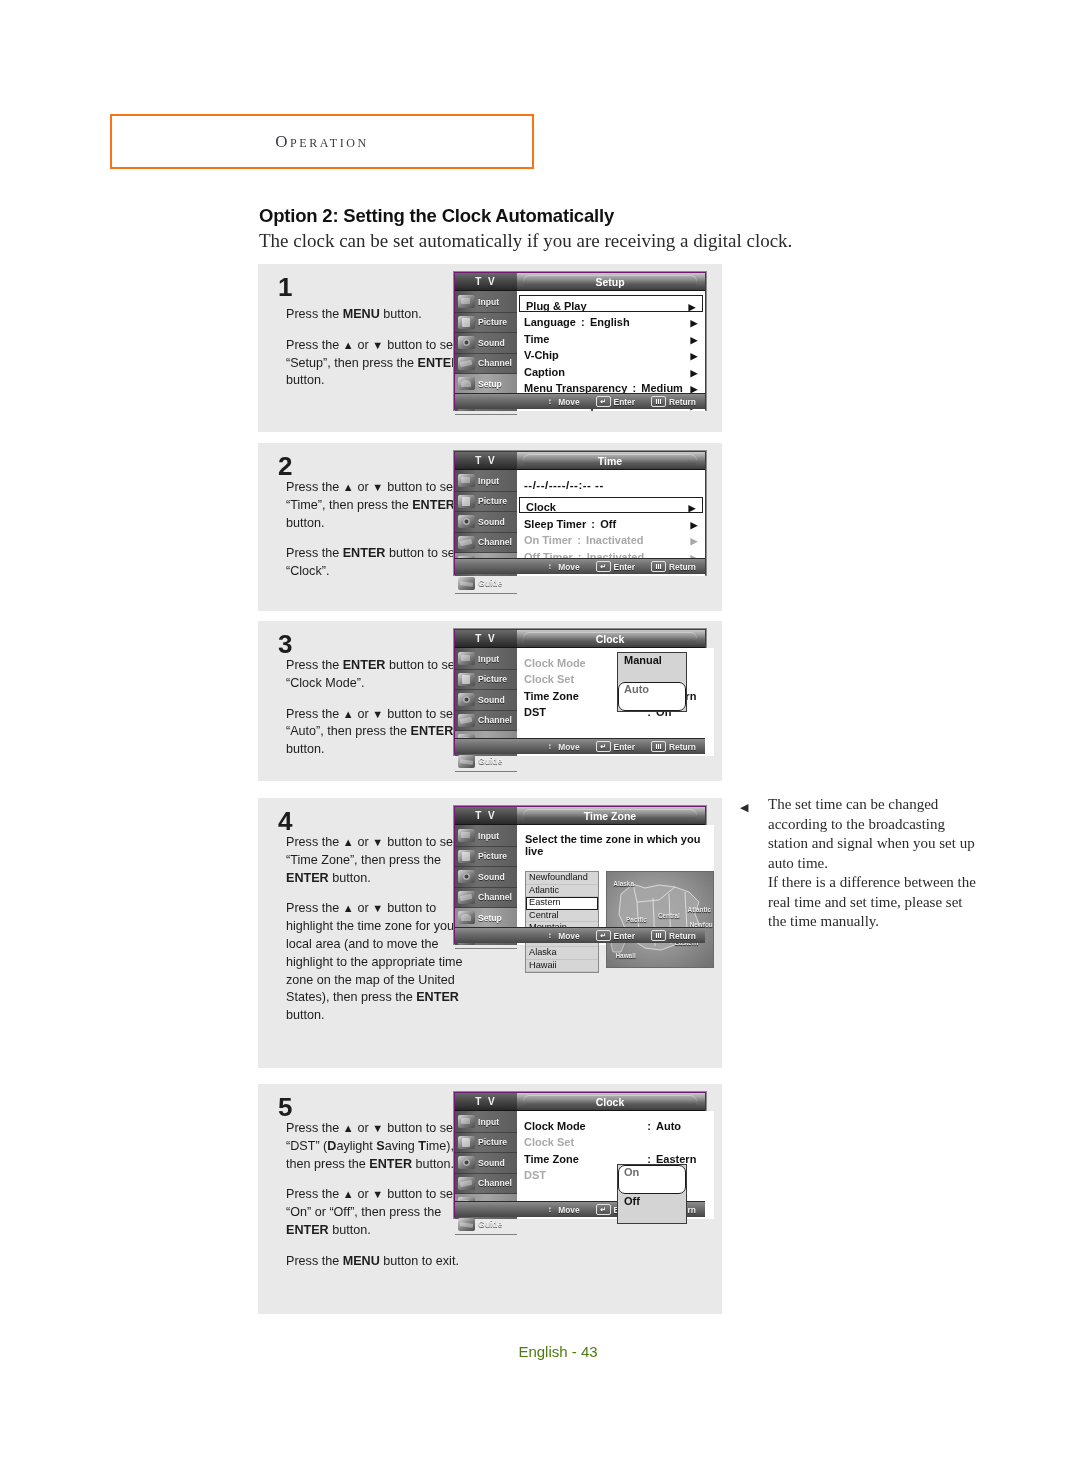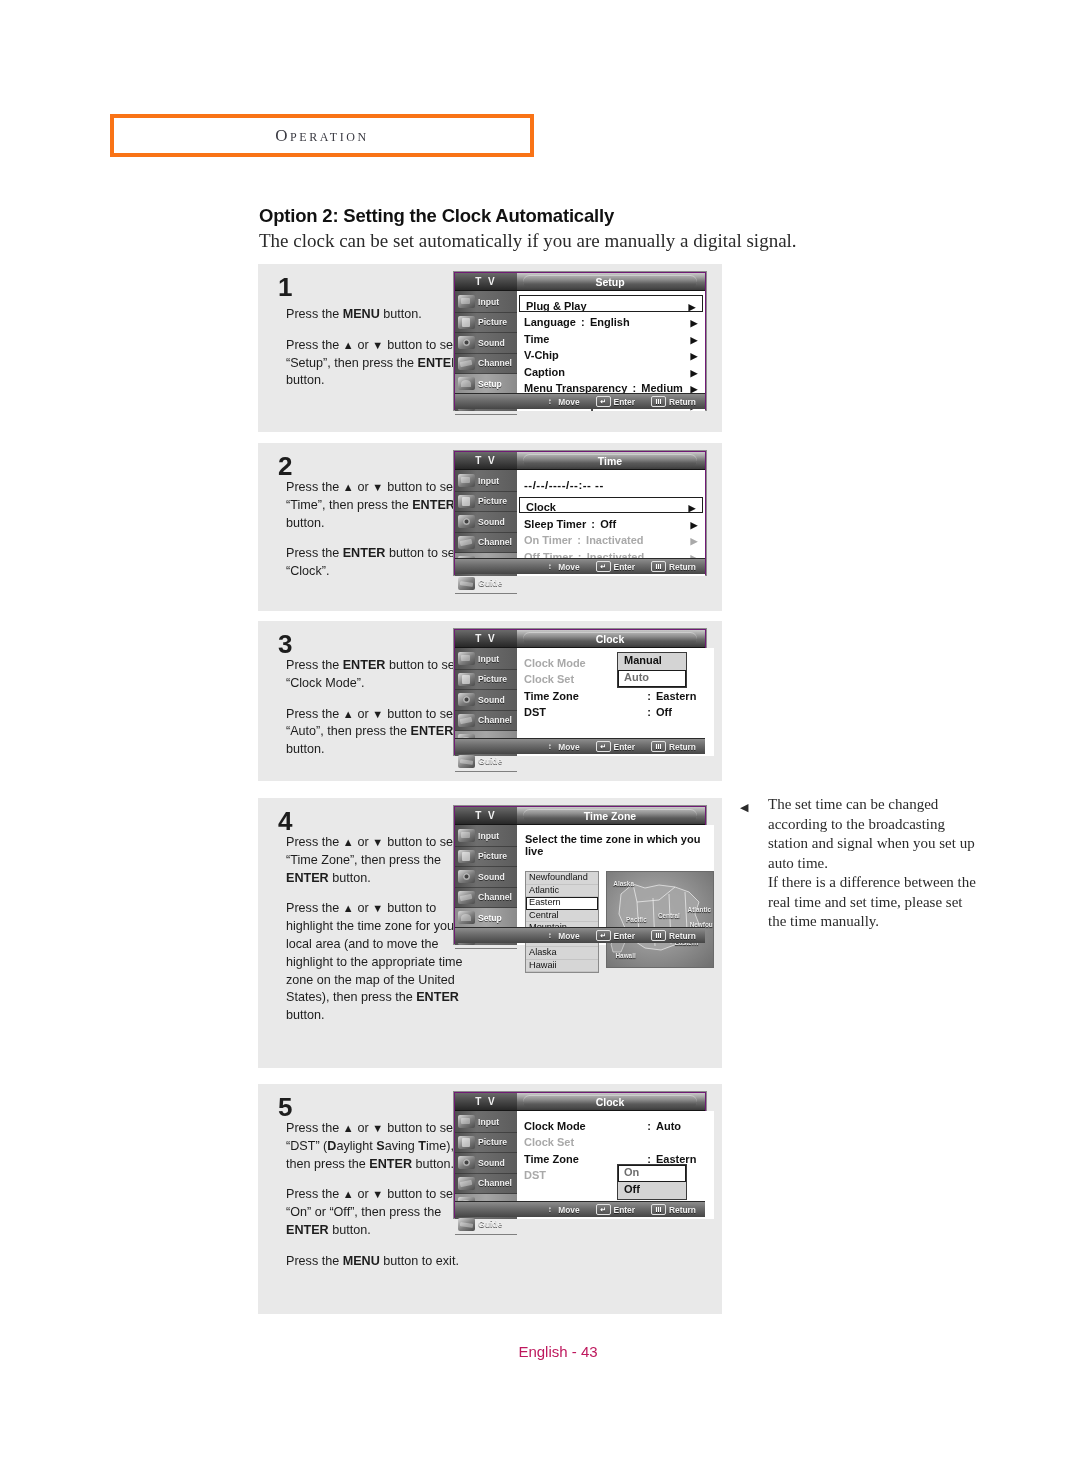--- a/index.html
+++ b/index.html
@@ -4,22 +4,22 @@
 <style>
   html,body{margin:0;padding:0;}
   body{
     width:1080px;height:1474px;background:#ffffff;
     font-family:"Liberation Sans",sans-serif;
     -webkit-font-smoothing:antialiased;
     position:relative;overflow:hidden;
   }
   
   .chapter-box{
-    position:absolute;left:110px;top:114px;width:424px;height:43px;
-    border:4px solid #f97316;background:#fff;box-sizing:border-box;
+    position:absolute;left:110px;top:114px;width:424px;height:55px;
+    border:2px solid #f97316;background:#fff;box-sizing:border-box;
   }
   .chapter-box .label{
     position:absolute;left:0;right:0;top:50%;transform:translateY(-50%);
     text-align:center;font-family:"Liberation Serif",serif;
     font-size:17px;letter-spacing:2.6px;color:#3a3a42;
     font-variant:small-caps;
   }
   
   .opt-title{
     position:absolute;left:259px;top:205px;width:700px;
@@ -127,21 +127,21 @@
   .fglyph{
     display:inline-block;min-width:11px;height:9px;line-height:9px;text-align:center;
     font-size:8px;color:#fff;
   }
   .fglyph.box{border:1px solid #e2e2e2;border-radius:2px;padding:0 1px;font-size:7px;}
   
   .dd{
     position:absolute;z-index:5;background:#d4d4d4;border:1px solid #3a3a3a;
     width:68px;font-size:11px;font-weight:bold;color:#111;
   }
-  .dd div{height:17px;line-height:15px;padding-left:6px;}
+  .dd div{height:29px;line-height:15px;padding-left:6px;border-radius:7px;}
   .dd .sel{background:#fff;outline:1.4px solid #1b1b1b;outline-offset:-1px;color:#6e6e6e;}
   
   .tz-head{
     font-size:11px;font-weight:bold;color:#111;padding:4px 0 14px 8px;
   }
   .tz-wrap{display:flex;gap:7px;padding-left:8px;}
   .tz-list{
     width:72px;background:#d6d6d6;border:1px solid #8a8a8a;
   }
   .tz-list div{
@@ -161,32 +161,32 @@
   
   .note{
     position:absolute;left:740px;top:795px;width:236px;
     font-family:"Liberation Serif",serif;font-size:15px;line-height:19.5px;color:#2b2b2b;
   }
   .note .tri{position:absolute;left:0px;top:3px;font-size:11px;color:#2b2b2b;}
   .note .ntxt{display:block;margin-left:28px;}
   
   .footer{
     position:absolute;left:0;right:0;top:1343px;text-align:center;
-    font-size:15px;color:#be185d;padding-left:36px;
+    font-size:15px;color:#4d7c0f;padding-left:36px;
   }
 </style>
 </head>
 <body>
 
 <div class="chapter-box">
   <div class="label">Operation</div>
 </div>
 
 <div class="opt-title">Option 2: Setting the Clock Automatically</div>
-<div class="opt-sub">The clock can be set automatically if you are manually a digital signal.</div>
+<div class="opt-sub">The clock can be set automatically if you are receiving a digital clock.</div>
 
 <div id="steps-root">
   <div class="panel" style="top:264px;height:168px">
     <div class="step-num">1</div>
     <div class="step-text" style="top:42px">
       <p>Press the <b>MENU</b> button.</p>
         <p>Press the <span class="arw">▲</span> or <span class="arw">▼</span> button to select “Setup”, then press the <b>ENTER</b> button.</p>
     </div>
     <div class="osd" style="left:196px;top:8px;height:138px">
       <div class="osd-title">

